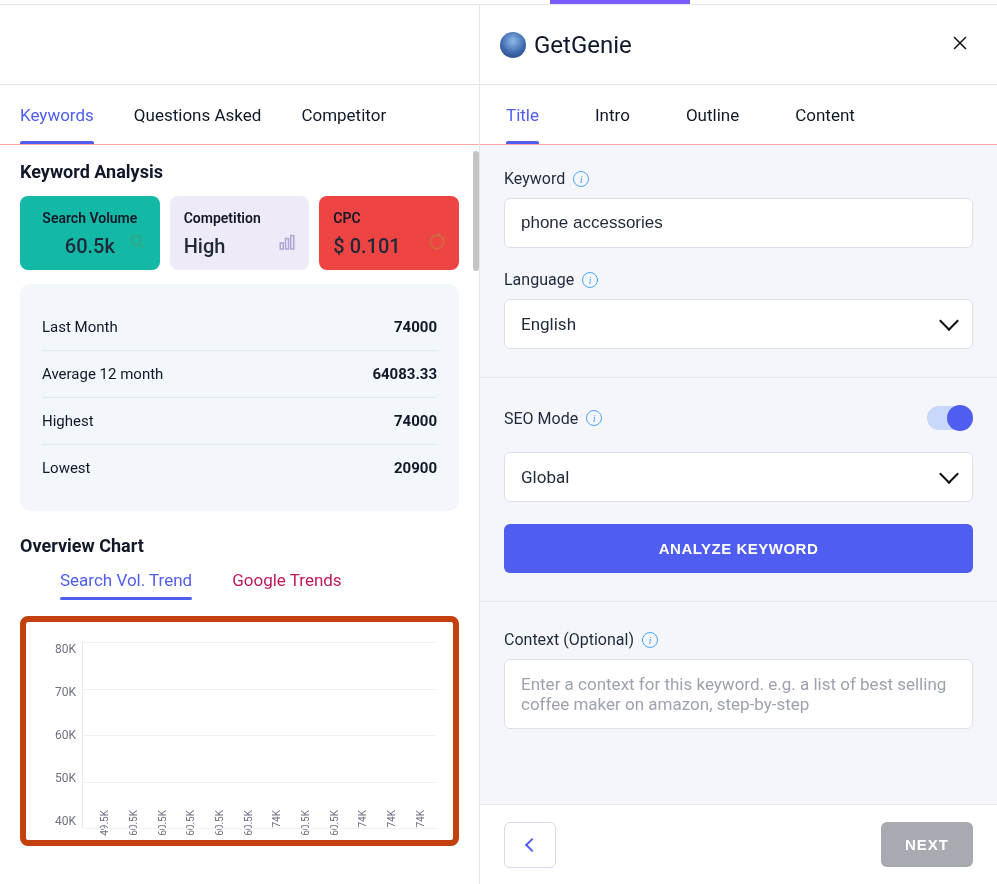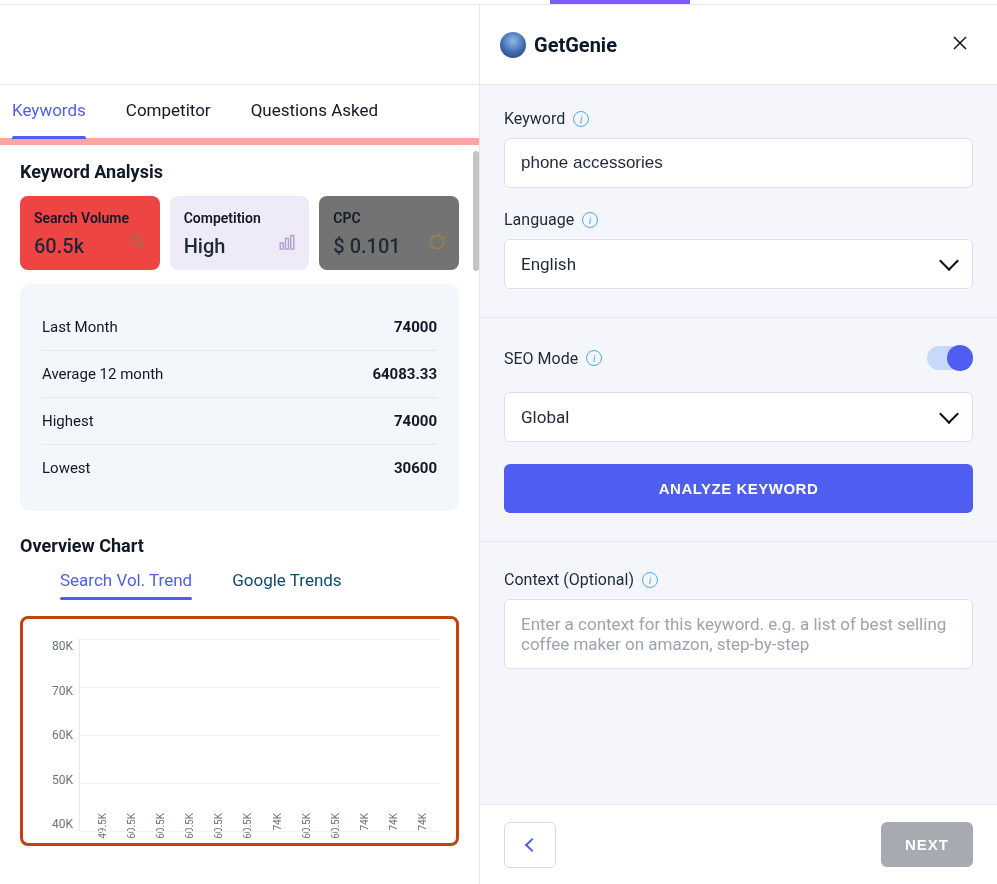--- a/index.html
+++ b/index.html
@@ -47,37 +47,37 @@
     display: flex;
     align-items: center;
     padding: 0 20px;
     border-bottom: 1px solid #e5e7eb;
     justify-content: space-between;
   }
   .brand {
     display: flex;
     align-items: center;
     gap: 8px;
-    font-size: 20px;
-    font-weight: 700;
+    font-size: 24px;
+    font-weight: 400;
     color: #0f172a;
   }
   .close-x {
     font-size: 22px;
     color: #111827;
     cursor: pointer;
     padding: 4px 8px;
   }
   .tabs {
     display: flex;
     gap: 40px;
-    padding: 0 12px;
+    padding: 0 20px;
     height: 60px;
-    align-items: flex-end;
-    border-bottom: 7px solid #fca5a5;
+    align-items: center;
+    border-bottom: 1px solid #fca5a5;
   }
   .left-panel .tabs { height: 60px; }
   .tab {
     font-size: 17px;
     color: #111827;
     cursor: pointer;
     position: relative;
     padding: 18px 0;
   }
   .tab.active {
@@ -112,23 +112,23 @@
     border-radius: 8px;
     padding: 14px 14px 12px 14px;
     display: flex;
     flex-direction: column;
     gap: 8px;
     position: relative;
   }
   .metric-card .label { font-size: 14px; font-weight: 600; color: #111827; }
   .metric-card .value { font-size: 20px; font-weight: 500; color: #1f2937; }
   .metric-card .icn { position: absolute; right: 12px; bottom: 14px; opacity: .55; }
-  .card-green { background: #ef4444; }
+  .card-green { background: #14b8a6; text-align: center; }
   .card-purple { background: #efeaf8; }
-  .card-yellow { background: #737373; }
+  .card-yellow { background: #ef4444; }
   .stats-box {
     background: #f3f6fb;
     border-radius: 10px;
     padding: 20px 22px;
     margin-bottom: 24px;
   }
   .stat-row {
     display: flex;
     justify-content: space-between;
     padding: 14px 0;
@@ -139,35 +139,35 @@
   .stat-row .k { color: #111827; }
   .stat-row .v { font-weight: 700; color: #111827; }
   .subtabs {
     display: flex;
     gap: 40px;
     margin-bottom: 16px;
     margin-left: 40px;
   }
   .subtab {
     font-size: 17px;
-    color: #0c4a6e;
+    color: #be185d;
     cursor: pointer;
     padding-bottom: 10px;
     position: relative;
   }
   .subtab.active { color: #4f5ef0; }
   .subtab.active::after {
     content: '';
     position: absolute;
     left: 0; right: 0; bottom: 0;
     height: 3px; background: #4f5ef0;
     border-radius: 2px;
   }
   .chart-box {
-    border: 3px solid #c2410c;
+    border: 6px solid #c2410c;
     border-radius: 8px;
     padding: 20px 16px 12px 16px;
     height: 230px;
     position: relative;
   }
   .chart-inner {
     display: flex;
     height: 100%;
   }
   .y-axis {
@@ -370,22 +370,22 @@
 <body>
 
 <div class="topbar"></div>
 <div class="main-wrap">
 
   <div class="left-panel" style="position:relative">
     <div class="left-scroll-indicator"></div>
     <div style="height:80px;border-bottom:1px solid #e5e7eb"></div>
     <div class="tabs">
       <div class="tab active"><span>Keywords</span></div>
+      <div class="tab"><span>Questions Asked</span></div>
       <div class="tab"><span>Competitor</span></div>
-      <div class="tab"><span>Questions Asked</span></div>
     </div>
     <div class="left-body">
       <div class="section-title">Keyword Analysis</div>
 
       <div class="metric-row">
         <div class="metric-card card-green">
           <span class="label">Search Volume</span>
           <span class="value">60.5k</span>
           <span class="icn">
             <svg width="20" height="20" viewBox="0 0 24 24" fill="none" stroke="#4b9a63" stroke-width="2">
@@ -425,21 +425,21 @@
         <div class="stat-row">
           <span class="k">Average 12 month</span>
             <span class="v">64083.33</span>
         </div>
         <div class="stat-row">
           <span class="k">Highest</span>
             <span class="v">74000</span>
         </div>
         <div class="stat-row">
           <span class="k">Lowest</span>
-            <span class="v">30600</span>
+            <span class="v">20900</span>
         </div>
       </div>
 
       <div class="section-title">Overview Chart</div>
 
       <div class="subtabs">
         <div class="subtab active"><span>Search Vol. Trend</span></div>
         <div class="subtab"><span>Google Trends</span></div>
       </div>
 
@@ -533,20 +533,26 @@
         <span>GetGenie</span>
       </div>
       <div class="close-x">
         <svg width="18" height="18" viewBox="0 0 24 24" stroke="#111" stroke-width="2" fill="none">
             <line x1="4" y1="4" x2="20" y2="20"></line>
             <line x1="20" y1="4" x2="4" y2="20"></line>
           </svg>
       </div>
     </div>
 
+    <div class="tabs" style="gap:56px;padding-left:26px">
+      <div class="tab active"><span>Title</span></div>
+      <div class="tab"><span>Intro</span></div>
+      <div class="tab"><span>Outline</span></div>
+      <div class="tab"><span>Content</span></div>
+    </div>
 
     <div class="right-body">
       <div class="field-block">
         <div class="field-label">
           <span>Keyword</span>
           <span class="info-icn">i</span>
         </div>
         <input class="input" value="phone accessories" style="">
       </div>
 

